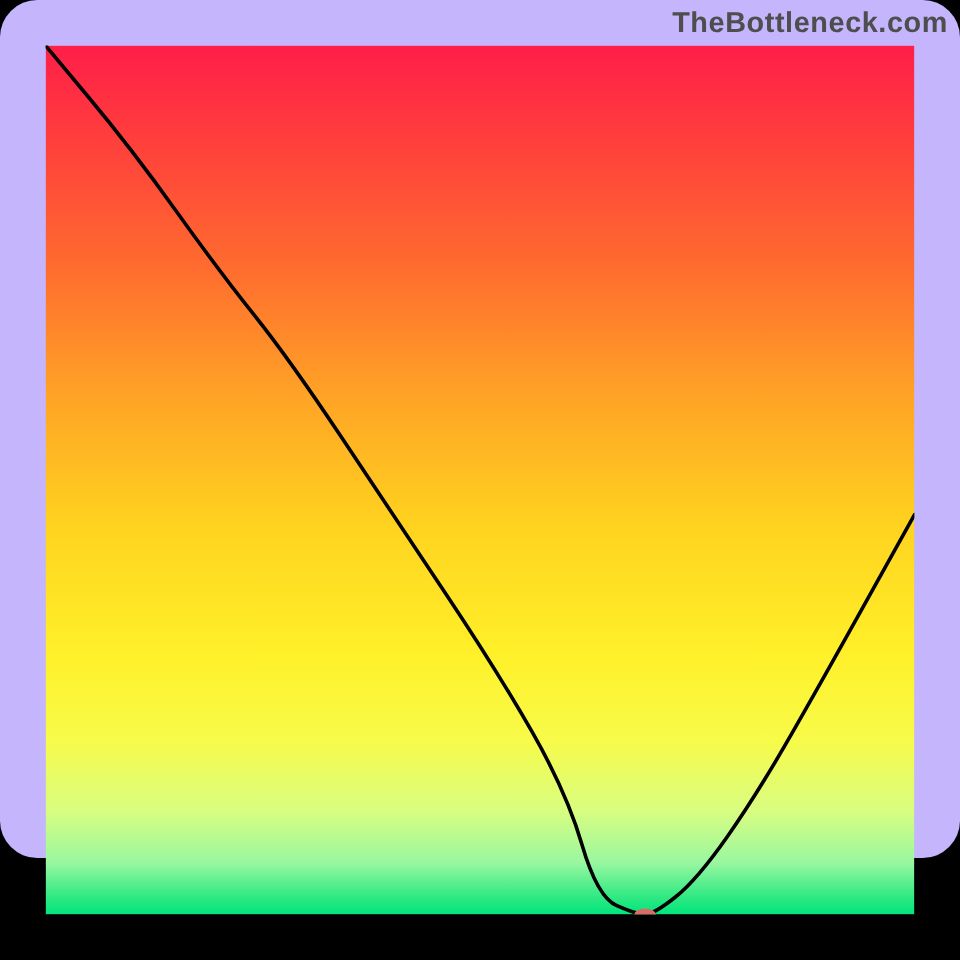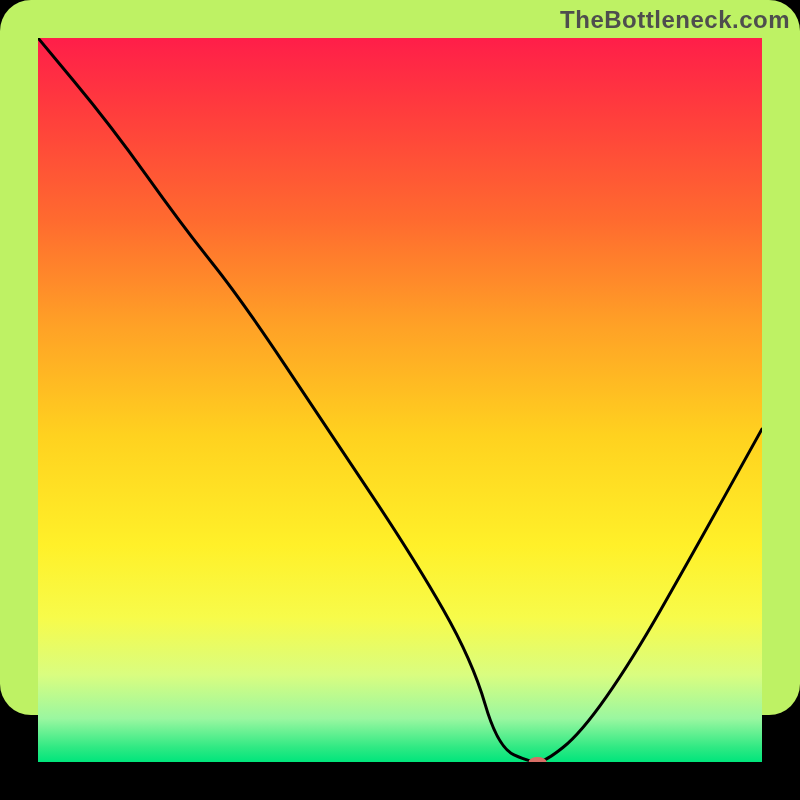--- a/index.html
+++ b/index.html
@@ -7,21 +7,21 @@
     padding: 0;
     width: 800px;
     height: 800px;
     background: #000;
     overflow: hidden;
   }
   .outer {
     position: relative;
     width: 800px;
     height: 715px;
-    background: #bef264;
+    background: #c4b5fd;
     border-radius: 31px;
   }
   .watermark {
     position: absolute;
     top: 6px;
     right: 10px;
     color: #4e4e4e;
     font-family: Arial, Helvetica, sans-serif;
     font-size: 24px;
     font-weight: 600;

